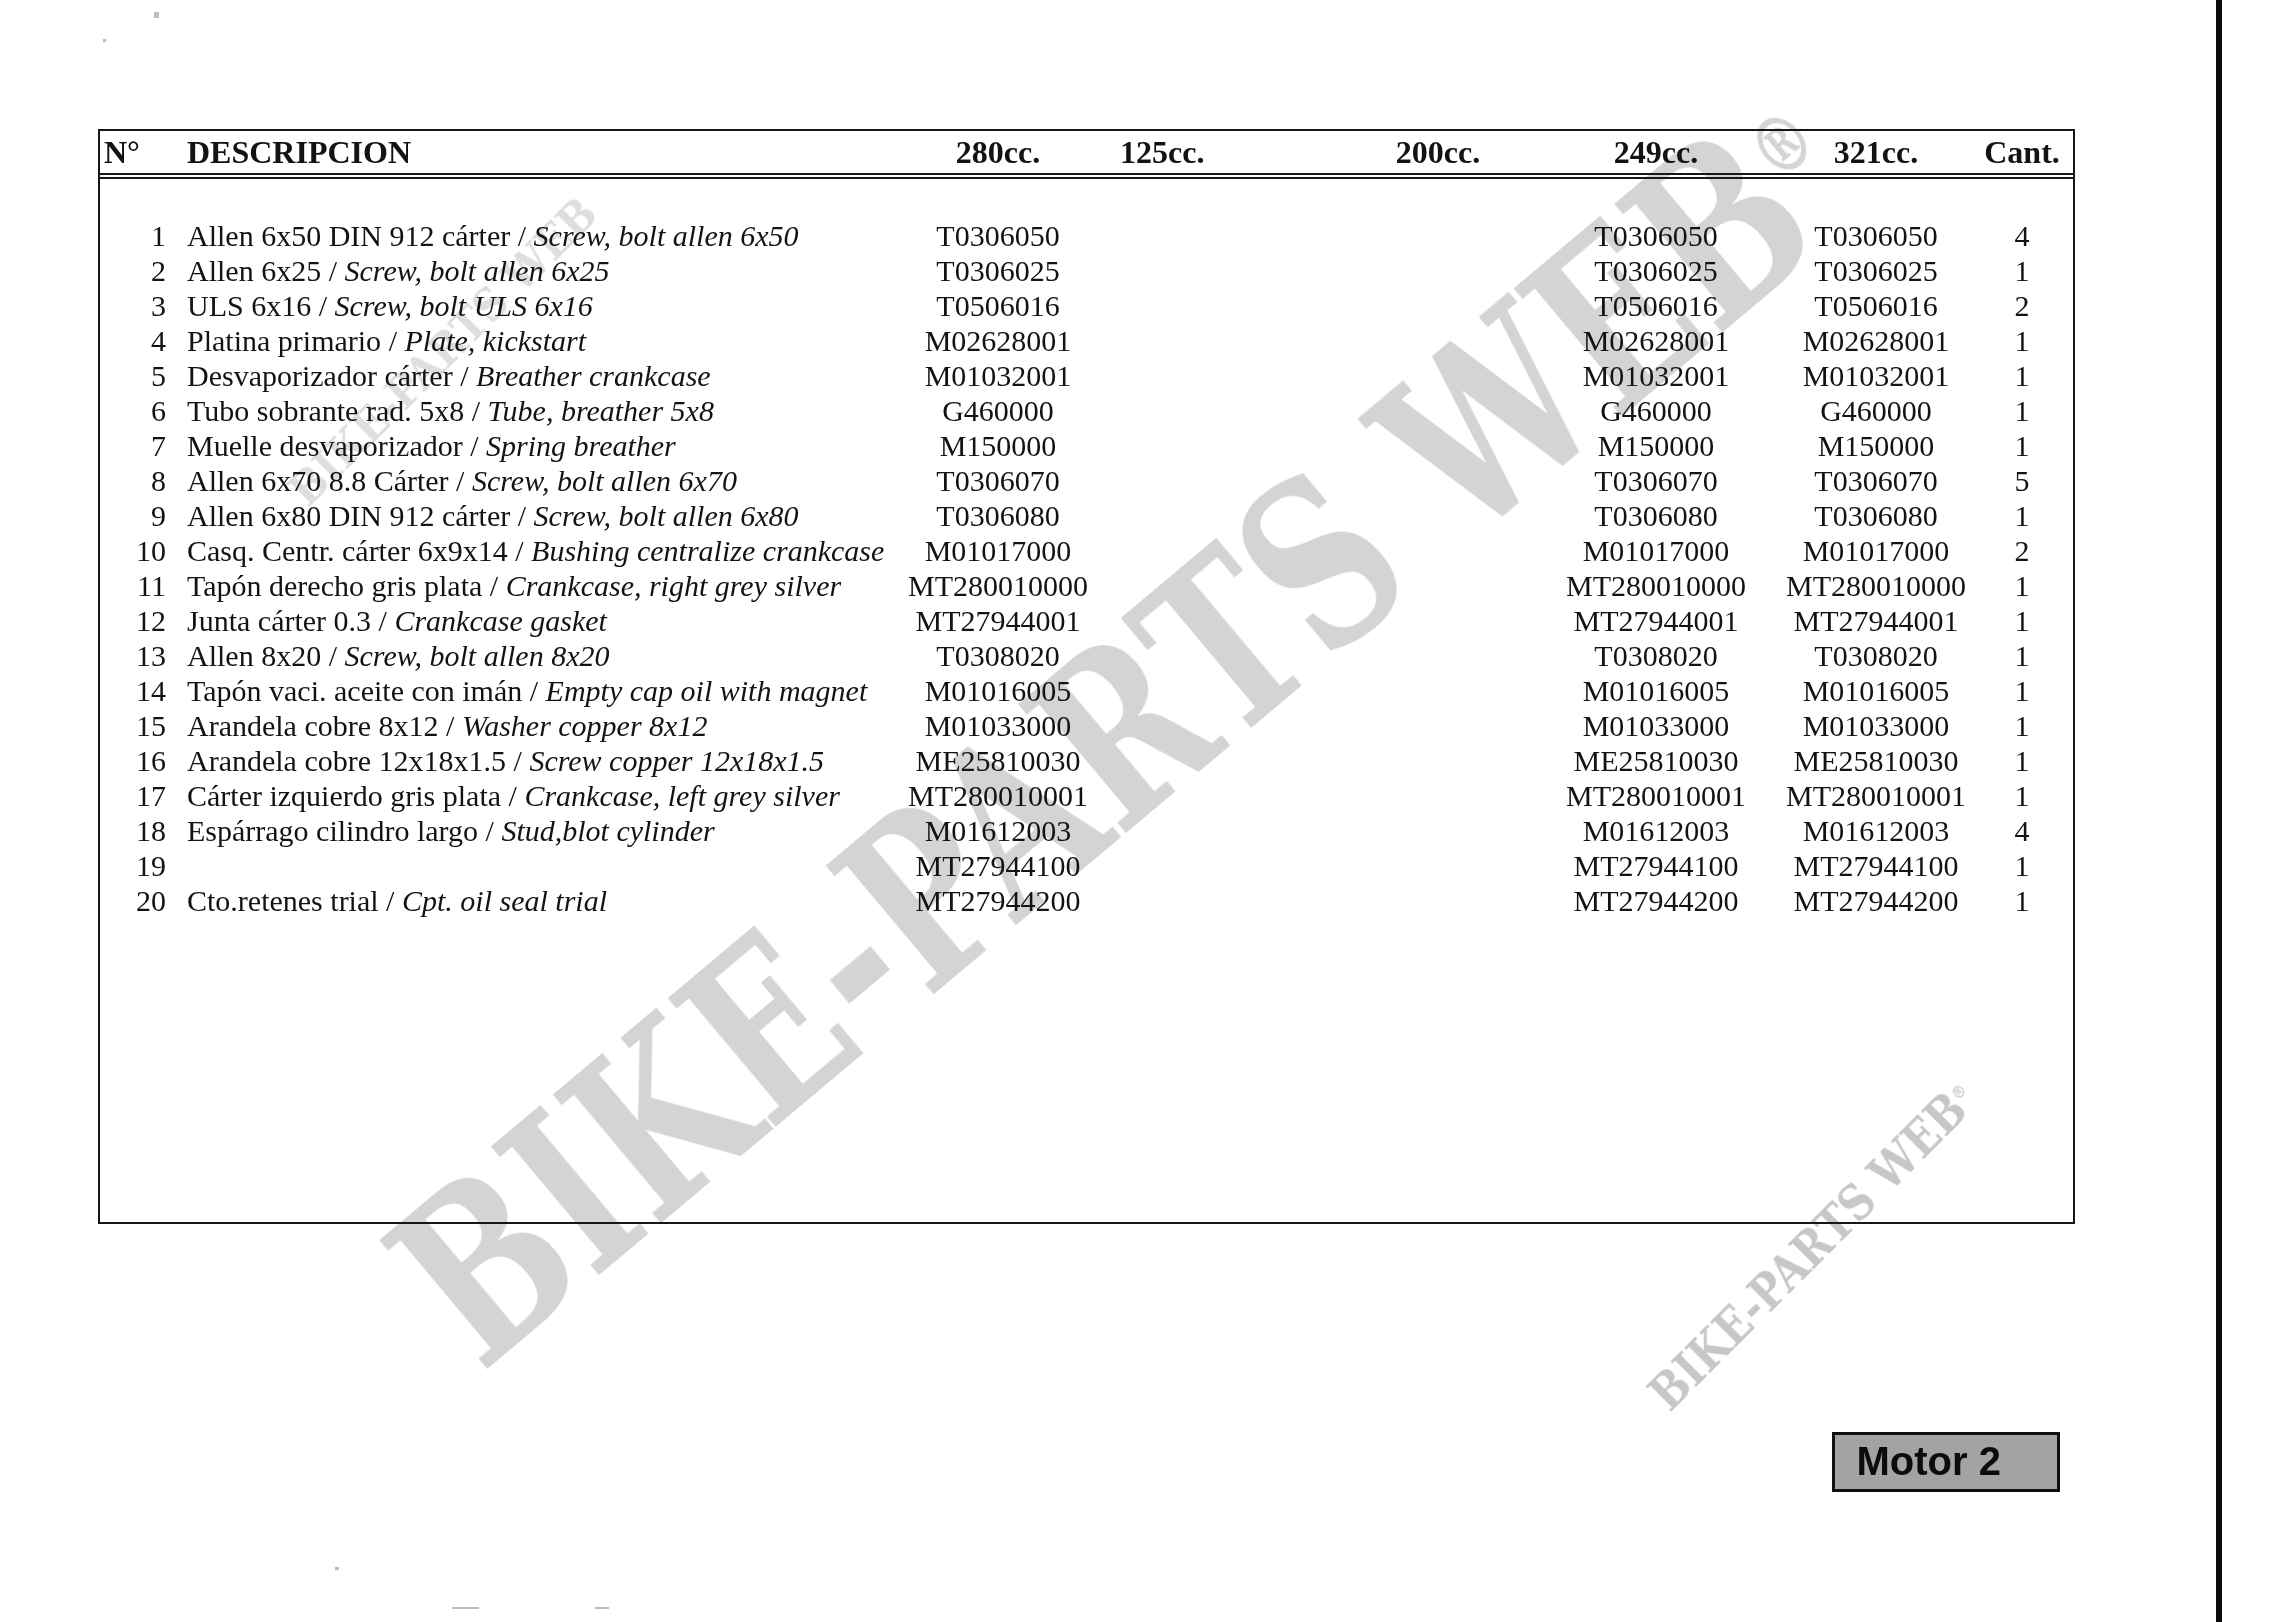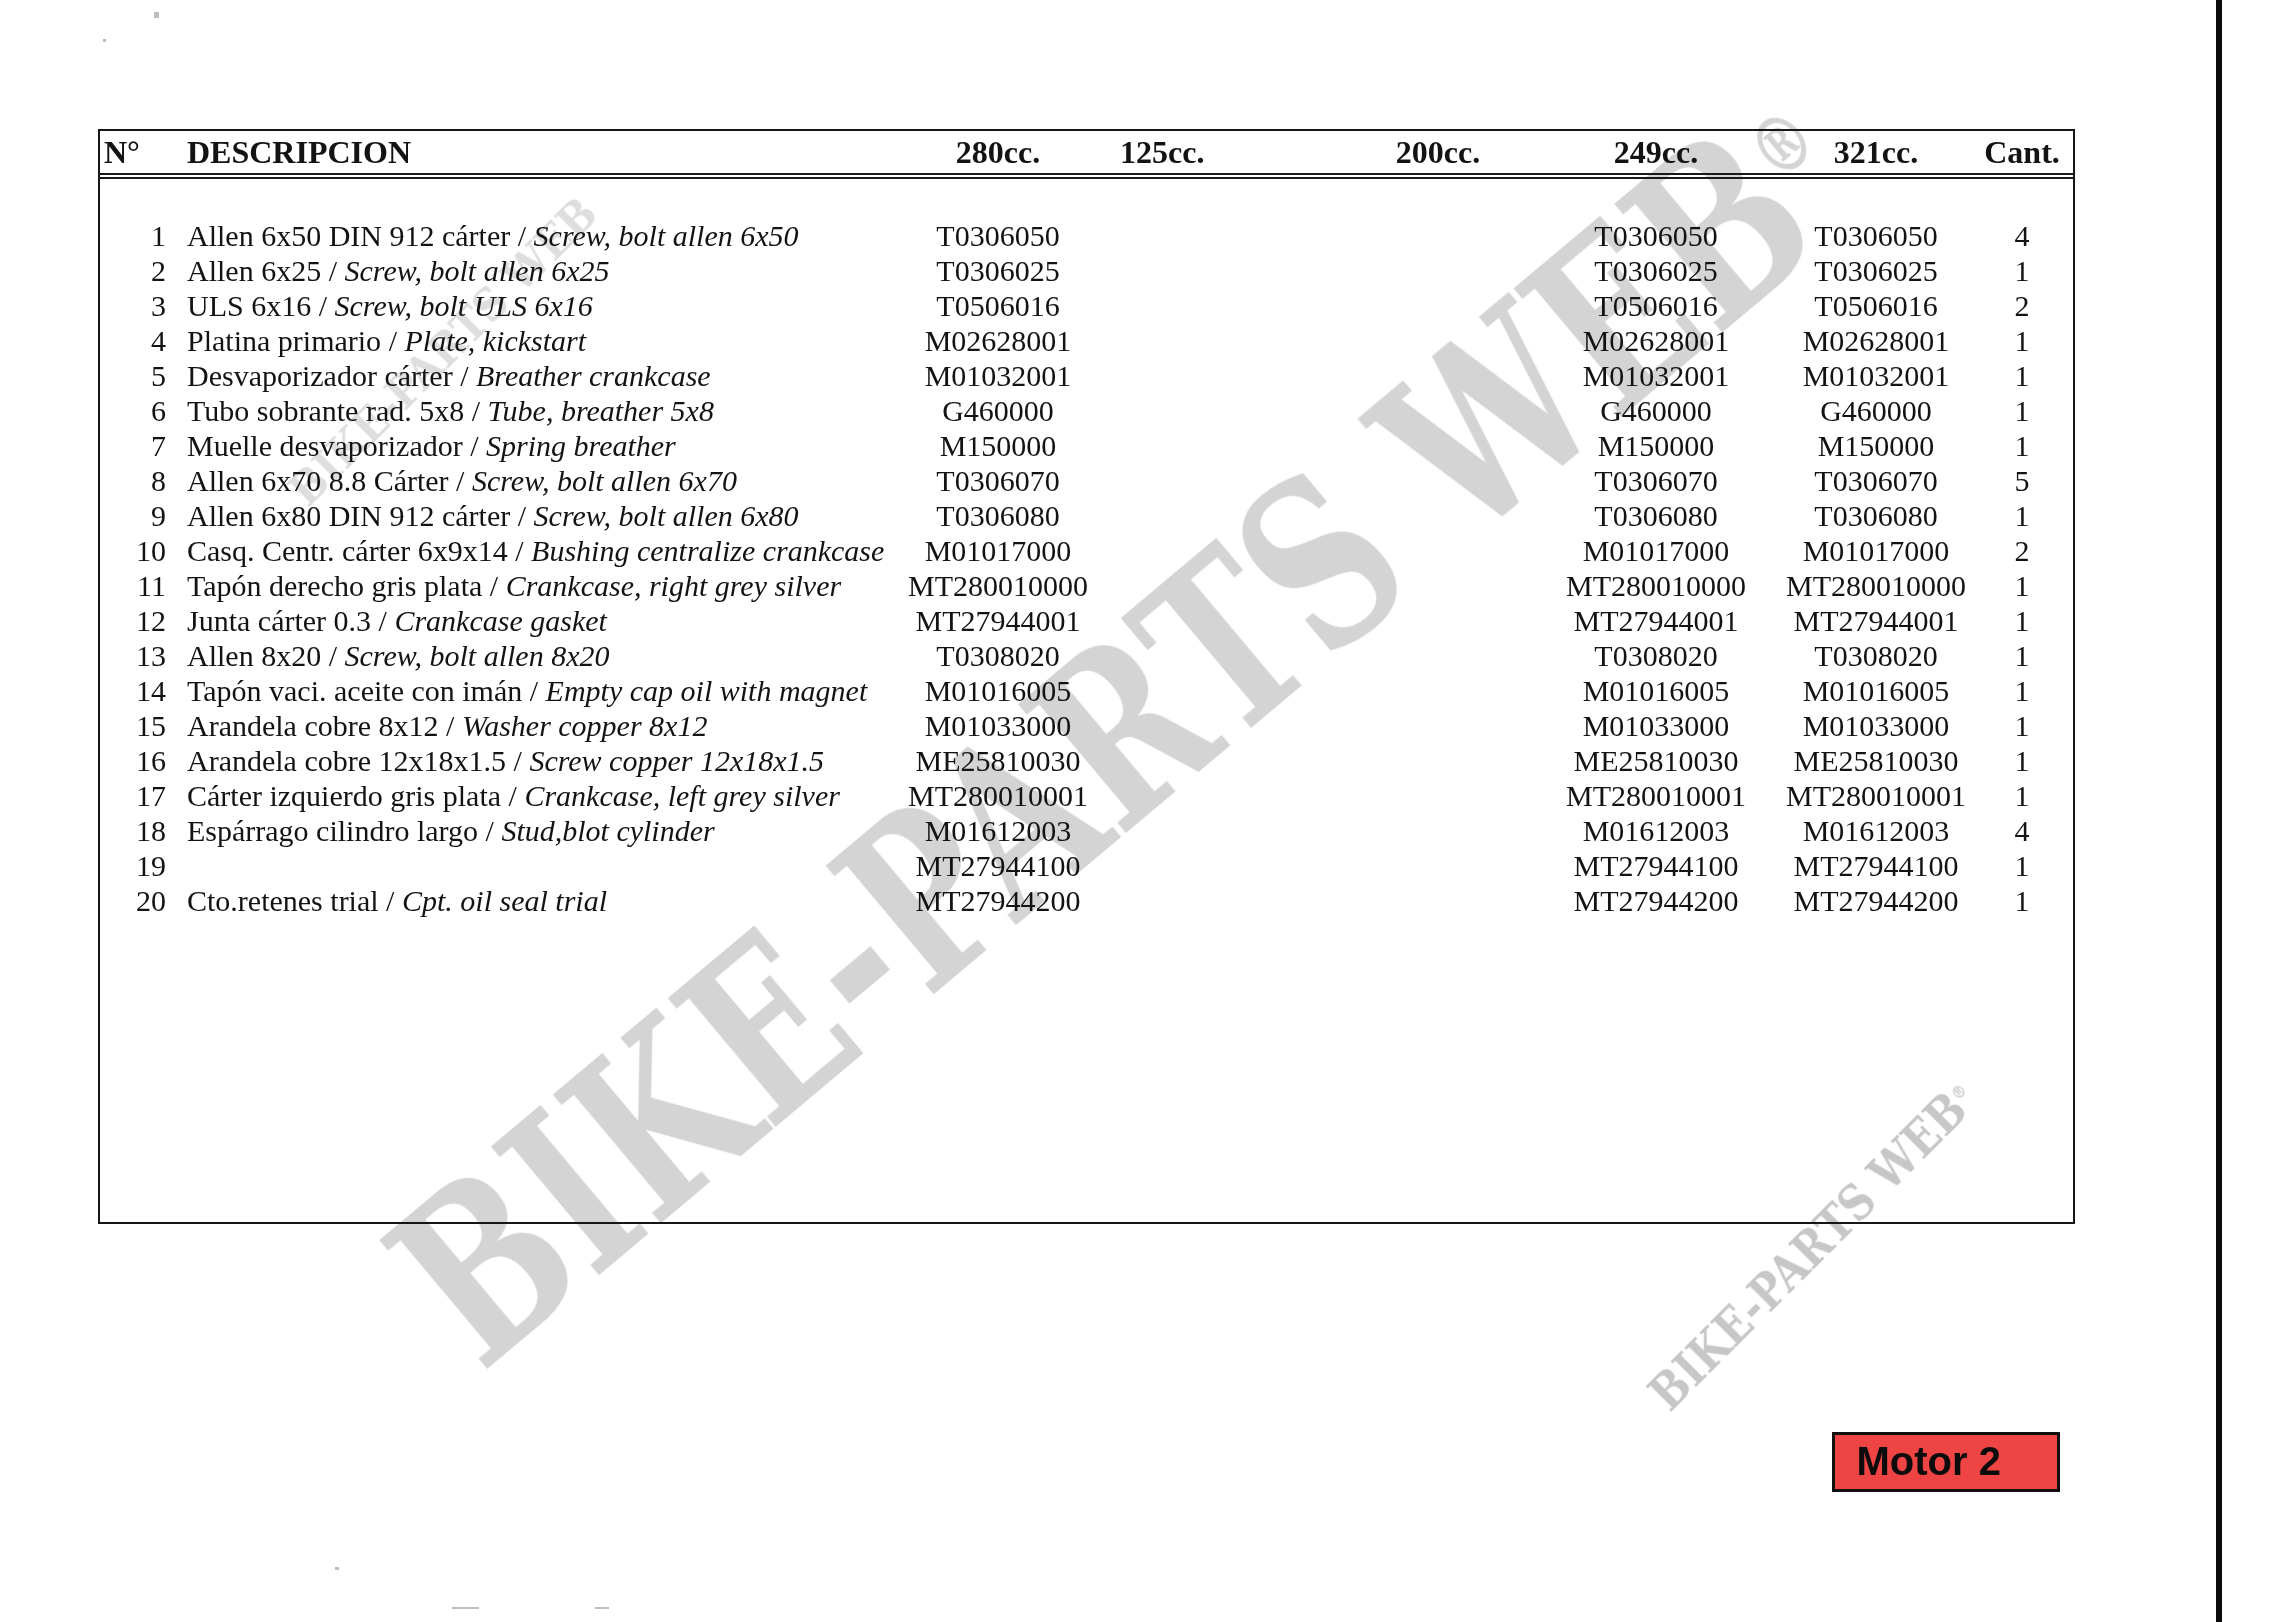--- a/index.html
+++ b/index.html
@@ -47,21 +47,21 @@
   .row .c125{left:1020px;width:234px;text-align:center;}
   .row .c200{left:1221px;width:234px;text-align:center;}
   .row .c249{left:1439px;width:234px;text-align:center;}
   .row .c321{left:1658px;width:236px;text-align:center;}
   .row .qty{left:1880px;width:84px;text-align:center;}
 
   
   #motor-badge{position:absolute;left:1832px;top:1432px;width:228px;height:60px;
                border:3.9px solid #101010;box-sizing:border-box;z-index:1;
                font-family:"Liberation Sans", sans-serif;font-weight:bold;font-size:40px;
-               line-height:53px;padding-left:21.5px;color:#0c0c0c;background:#ef4444;}
+               line-height:53px;padding-left:21.5px;color:#0c0c0c;background:#a3a3a3;}
 </style>
 </head>
 <body>
 
 <div id="page">
 
   <div class="wm" id="wm-large"><span>BIKE-PARTS WEB</span><span class="reg">®</span></div>
   <div class="wm" id="wm-faint"><span>BIKE-PARTS WEB</span></div>
   <div class="wm" id="wm-small"><span>BIKE-PARTS WEB</span><span class="reg">®</span></div>
 

